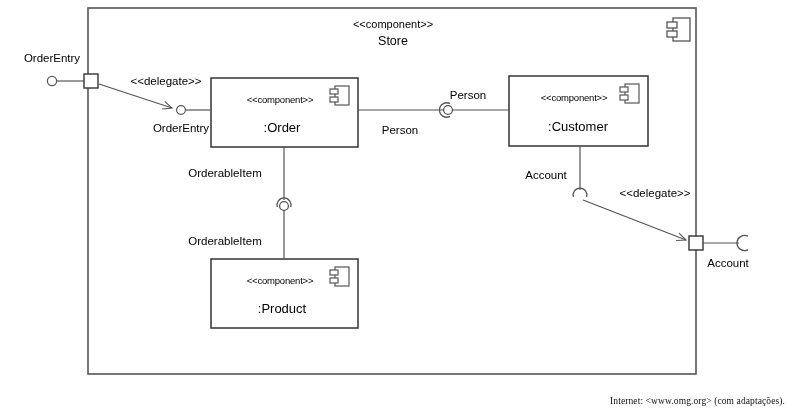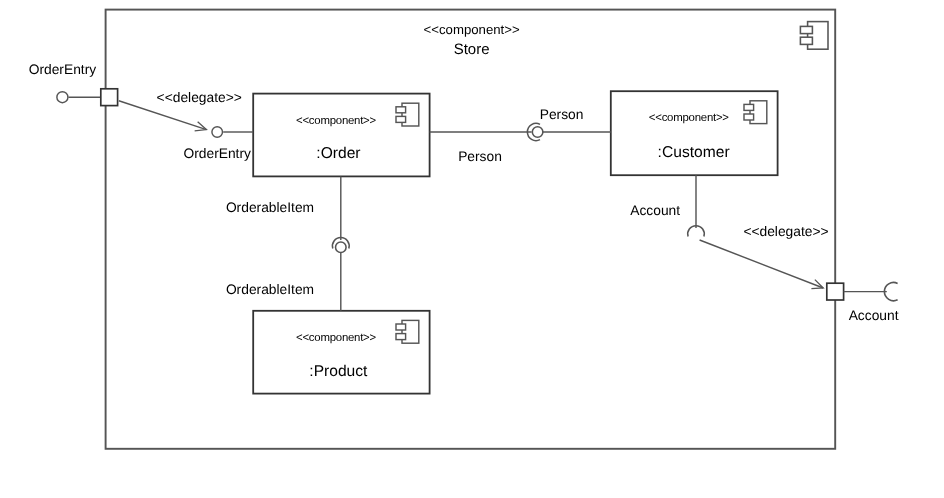--- a/index.html
+++ b/index.html
@@ -172,14 +172,15 @@
     <rect x="689" y="236" width="14" height="14" fill="#ffffff" stroke="#333333" stroke-width="1.4"></rect>
 
     <g>
       <line x1="703" y1="243" x2="739" y2="243" stroke="#555555" stroke-width="1.2"></line>
       <path d="M 748 236.2 A 7.6 7.6 0 1 0 748 249.8" fill="none" stroke="#555555" stroke-width="1.4"></path>
       <text x="728" y="267" text-anchor="middle" class="txt iface-label">Account</text>
     </g>
 
   </svg>
 
+  <div class="footer-note">Internet: &lt;www.omg.org&gt; (com adaptações).</div>
 
 </div>
 
 </body></html>

